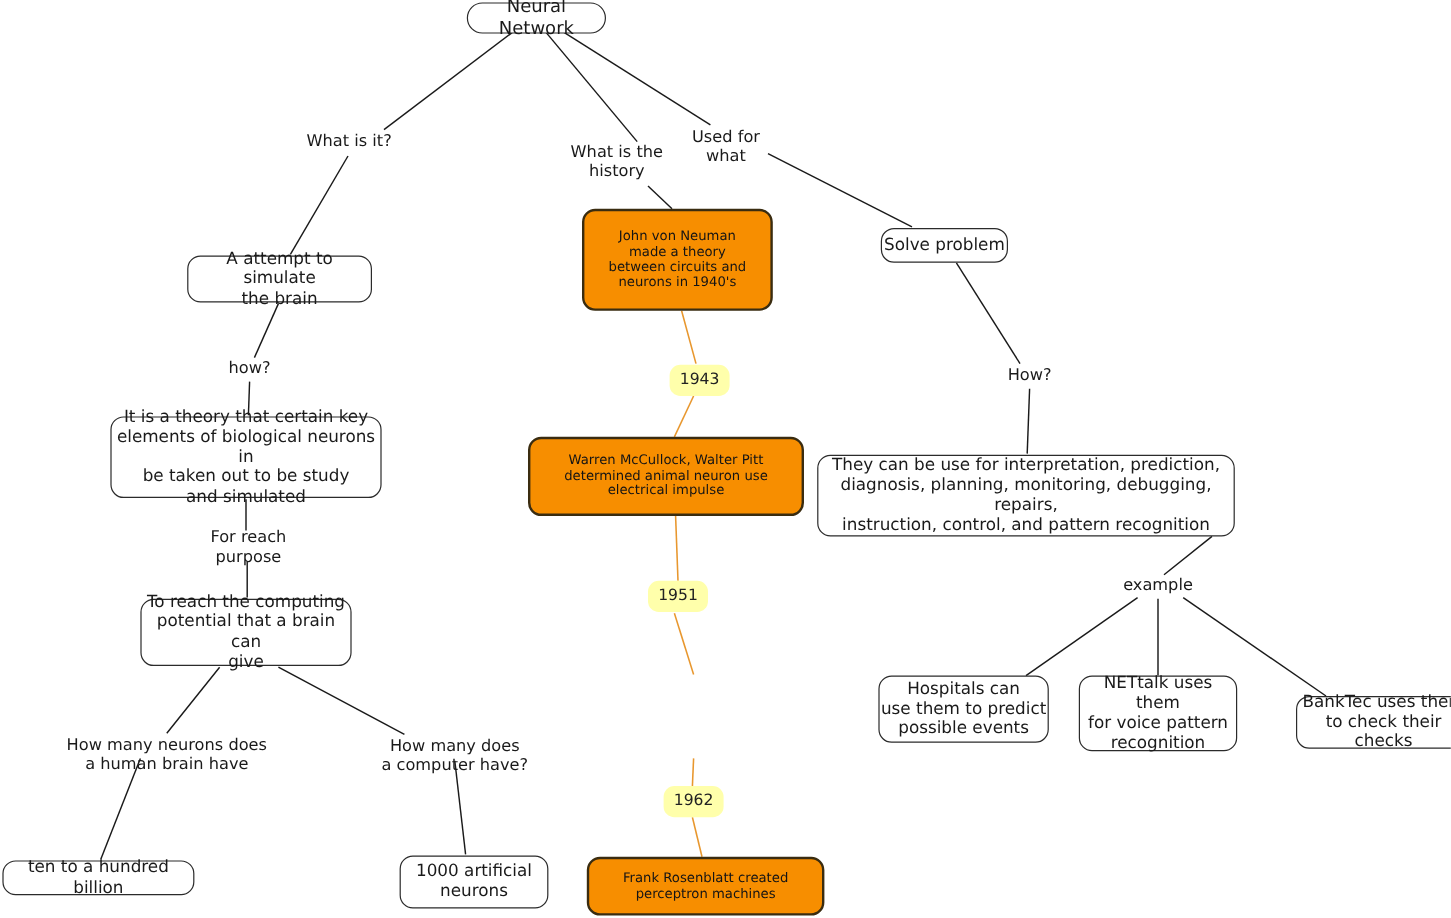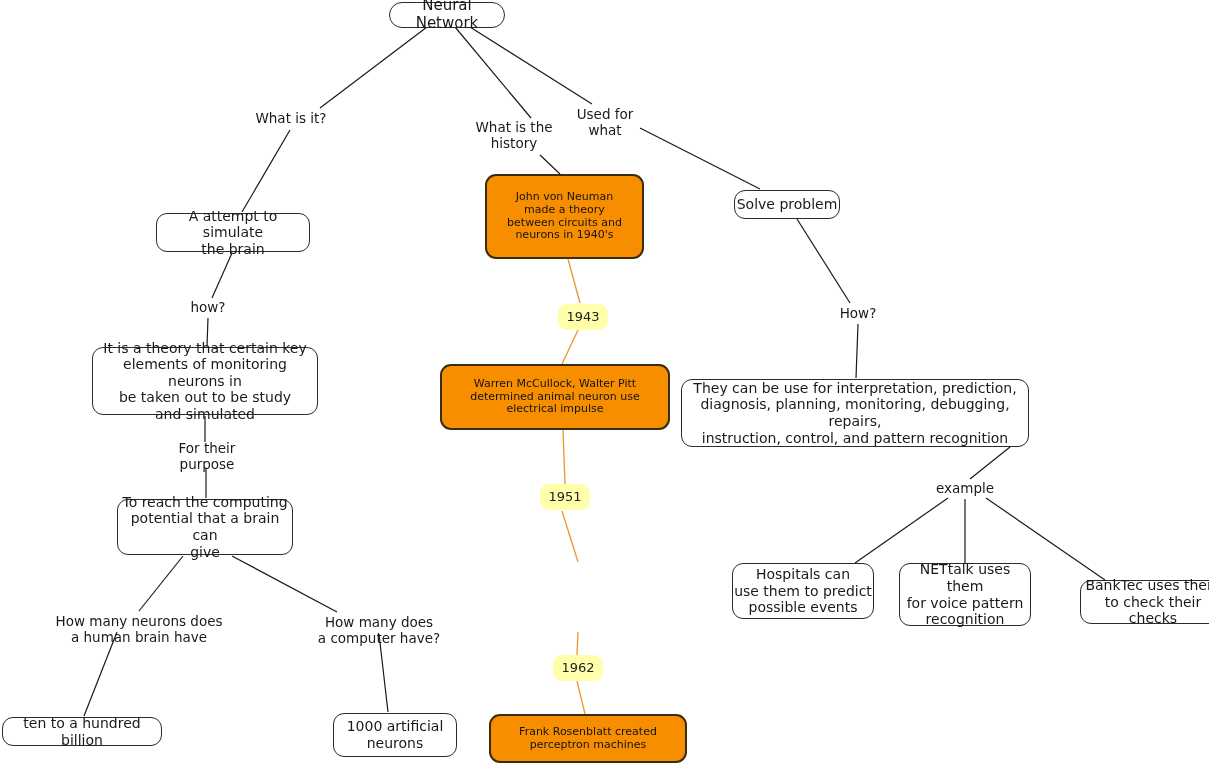--- a/index.html
+++ b/index.html
@@ -122,38 +122,38 @@
   <div class="edge-label" style="left:242px; top:111px; width:98px;">What is it?</div>
 
   <div class="edge-label" style="left:466px; top:120px; width:96px;">What is the
 history</div>
 
   <div class="edge-label" style="left:562px; top:107px; width:86px;">Used for
 what</div>
 
   <div class="edge-label" style="left:178px; top:300px; width:60px;">how?</div>
 
-  <div class="edge-label" style="left:168px; top:441px; width:78px;">For their
+  <div class="edge-label" style="left:168px; top:441px; width:78px;">For reach
 purpose</div>
 
   <div class="edge-label" style="left:35px; top:614px; width:208px;">How many neurons does
 a human brain have</div>
 
   <div class="edge-label" style="left:308px; top:615px; width:142px;">How many does
 a computer have?</div>
 
   <div class="edge-label" style="left:828px; top:306px; width:60px;">How?</div>
 
   <div class="edge-label" style="left:928px; top:481px; width:74px;">example</div>
 
   <div class="node plain" style="left:156px; top:213px; width:154px; height:39px;">A attempt to simulate
 the brain</div>
 
   <div class="node plain" style="left:92px; top:347px; width:226px; height:68px;">It is a theory that certain key
-elements of monitoring neurons in
+elements of biological neurons in
 be taken out to be study
 and simulated</div>
 
   <div class="node plain" style="left:117px; top:499px; width:176px; height:56px;">To reach the computing
 potential that a brain can
 give</div>
 
   <div class="node plain" style="left:2px; top:717px; width:160px; height:29px;">ten to a hundred billion</div>
 
   <div class="node plain" style="left:333px; top:713px; width:124px; height:44px;">1000 artificial

